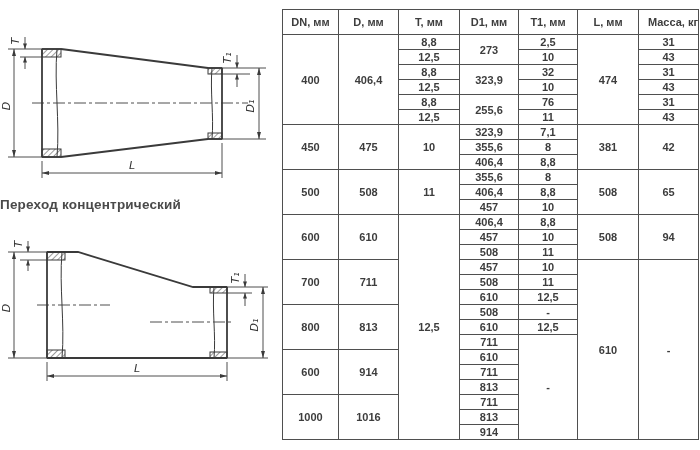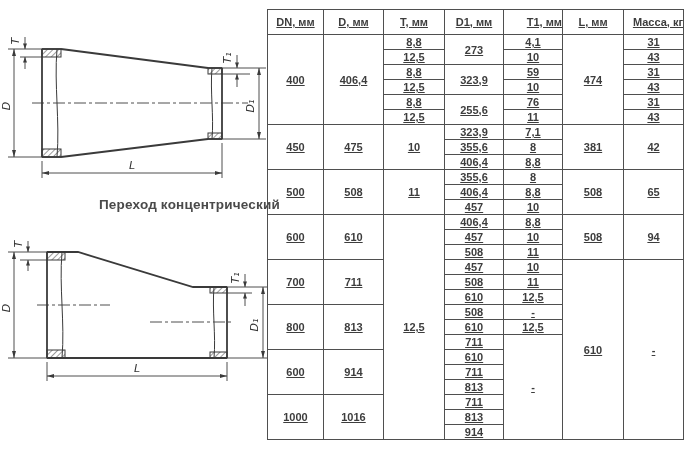--- a/index.html
+++ b/index.html
@@ -1,41 +1,41 @@
 <!DOCTYPE html>
 <html><head>
 <meta charset="utf-8">
 <style>
   html,body{margin:0;padding:0;background:#fff;}
   .page{position:relative;width:700px;height:450px;background:#ffffff;overflow:hidden;
         font-family:"Liberation Sans",sans-serif;color:#3d3d3d;}
 
   
-  .spec-table-wrap{position:absolute;left:267px;top:9px;width:411px;height:431px;text-decoration:underline;}
+  .spec-table-wrap{position:absolute;left:282px;top:9px;width:411px;height:431px;}
   table.spec{border-collapse:collapse;table-layout:fixed;width:411px;height:431px;}
   table.spec th,table.spec td{
     border:1px solid #4f4f4f;
     text-align:center;vertical-align:middle;
     font-size:11px;line-height:12px;padding:0;
     color:#3d3d3d;overflow:hidden;white-space:nowrap;
   }
   table.spec{border:1.5px solid #4f4f4f;}
   table.spec th{font-weight:bold;height:24px;font-size:11px;}
   table.spec td{height:13px;font-weight:600;}
   table.spec th:nth-child(1){width:55px;}
   table.spec th:nth-child(2){width:59px;margin-top:8px;}
   table.spec th:nth-child(3){width:60px;}
   table.spec th:nth-child(4){width:58px;}
-  table.spec th:nth-child(5){width:58px;text-align:right;}
+  table.spec th:nth-child(5){width:58px;}
   table.spec th:nth-child(6){width:60px;}
   table.spec th:nth-child(7){width:59px;text-align:right;}
 
   
   .drawing{position:absolute;left:0;}
-  .caption{position:absolute;left:0;width:280px;text-align:right;
+  .caption{position:absolute;left:0;width:280px;text-align:left;
            font-size:13.5px;font-weight:600;color:#4a4a4a;letter-spacing:.2px;}
   .cap-top{top:197px;}
   .cap-bottom{top:400px;}
   svg text{font-family:"DejaVu Sans",sans-serif;font-style:italic;font-size:11px;fill:#333;}
 </style>
 </head>
 <body>
 
 <div class="page">
 
@@ -188,33 +188,33 @@
             <th>L, мм</th>
             <th>Масса, кг</th>
           </tr>
       </thead>
       <tbody>
           <tr>
             <td rowspan="6">400</td>
             <td rowspan="6">406,4</td>
             <td>8,8</td>
             <td rowspan="2">273</td>
-            <td>4,1</td>
+            <td>2,5</td>
             <td rowspan="6">474</td>
             <td>31</td>
           </tr>
           <tr>
             <td>12,5</td>
             <td>10</td>
             <td>43</td>
           </tr>
           <tr>
             <td>8,8</td>
             <td rowspan="2">323,9</td>
-            <td>59</td>
+            <td>32</td>
             <td>31</td>
           </tr>
           <tr>
             <td>12,5</td>
             <td>10</td>
             <td>43</td>
           </tr>
           <tr>
             <td>8,8</td>
             <td rowspan="2">255,6</td>

